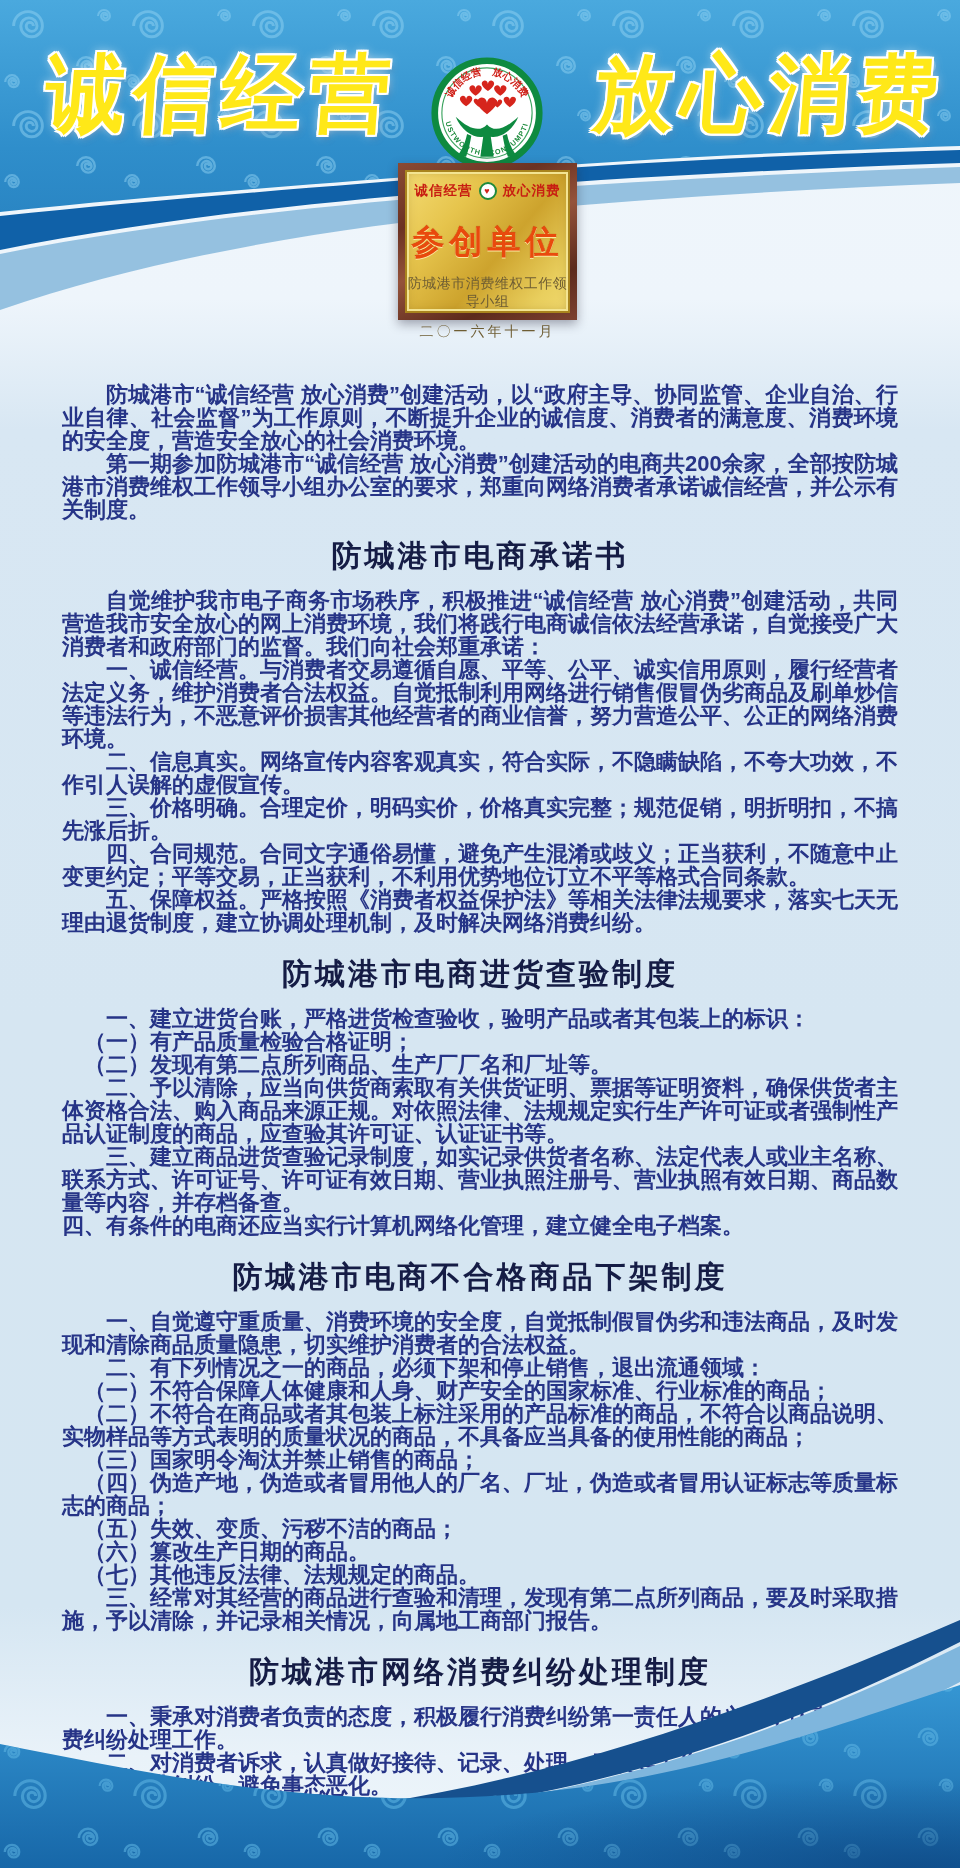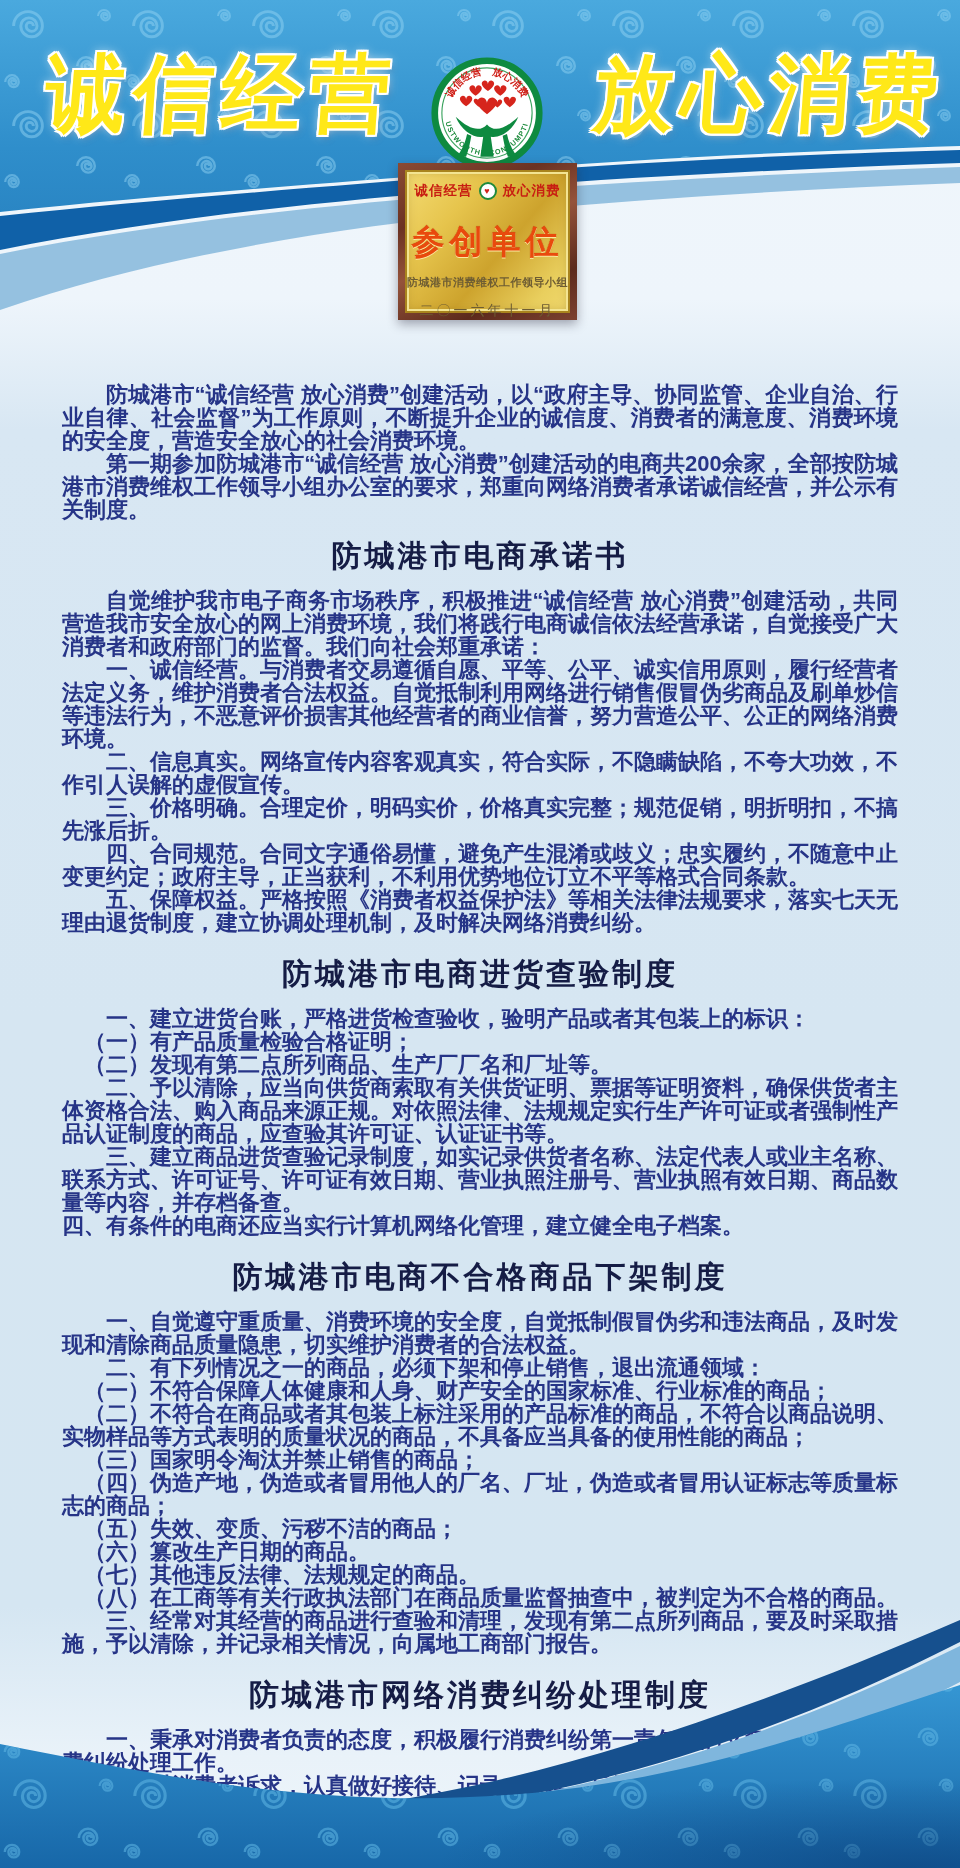--- a/index.html
+++ b/index.html
@@ -40,21 +40,21 @@
     box-shadow:inset 0 0 0 2px #a9841d, inset 0 0 0 4px #f3e492, inset 0 0 12px rgba(120,85,10,.45);
     display:flex; flex-direction:column; align-items:center;
   }
   .plaque-row1 { display:flex; align-items:center; justify-content:center; gap:6px; margin-top:12px;
                  font-size:13.5px; font-weight:bold; color:#c81e12; letter-spacing:1px; }
   .mini-logo { width:18px; height:18px; border-radius:50%; background:#fff; border:2px solid #1e8a3c;
                display:inline-flex; align-items:center; justify-content:center; }
   .mini-logo span { font-size:9px; color:#d2231a; line-height:1; }
   .plaque-title { margin-top:20px; font-size:33px; font-weight:900; color:#e94a0d; letter-spacing:5px;
                   text-shadow:0 1px 0 #fce9a0, 0 0 1px #a83c06; }
-  .plaque-issuer { margin-top:10px; font-size:11px; font-weight:bold; color:#6e5d33; letter-spacing:.5px; }
+  .plaque-issuer { margin-top:10px; font-size:14px; font-weight:normal; color:#6e5d33; letter-spacing:.5px; }
   .plaque-date   { margin-top:12px;  font-size:14px; font-weight:normal; color:#6e5d33; letter-spacing:3px; }
 
   
   .content { position:absolute; top:383px; left:62px; width:836px; }
   .content p {
     margin:0; text-align:justify; font-weight:bold;
     color:#263487; font-size:22px; line-height:23px;
   }
   .i2 { text-indent:2em; } .i1 { text-indent:1em; } .i0 { text-indent:0; }
   h2.sec {
@@ -162,21 +162,21 @@
   <div class="content">
     <p class="i2">防城港市“诚信经营 放心消费”创建活动，以“政府主导、协同监管、企业自治、行业自律、社会监督”为工作原则，不断提升企业的诚信度、消费者的满意度、消费环境的安全度，营造安全放心的社会消费环境。</p>
     <p class="i2">第一期参加防城港市“诚信经营 放心消费”创建活动的电商共200余家，全部按防城港市消费维权工作领导小组办公室的要求，郑重向网络消费者承诺诚信经营，并公示有关制度。</p>
 
     <section>
       <h2 class="sec first">防城港市电商承诺书</h2>
       <p class="i2">自觉维护我市电子商务市场秩序，积极推进“诚信经营 放心消费”创建活动，共同营造我市安全放心的网上消费环境，我们将践行电商诚信依法经营承诺，自觉接受广大消费者和政府部门的监督。我们向社会郑重承诺：</p>
       <p class="i2">一、诚信经营。与消费者交易遵循自愿、平等、公平、诚实信用原则，履行经营者法定义务，维护消费者合法权益。自觉抵制利用网络进行销售假冒伪劣商品及刷单炒信等违法行为，不恶意评价损害其他经营者的商业信誉，努力营造公平、公正的网络消费环境。</p>
       <p class="i2">二、信息真实。网络宣传内容客观真实，符合实际，不隐瞒缺陷，不夸大功效，不作引人误解的虚假宣传。</p>
       <p class="i2">三、价格明确。合理定价，明码实价，价格真实完整；规范促销，明折明扣，不搞先涨后折。</p>
-      <p class="i2">四、合同规范。合同文字通俗易懂，避免产生混淆或歧义；忠实履约，不随意中止变更约定；政府主导，正当获利，不利用优势地位订立不平等格式合同条款。</p>
+      <p class="i2">四、合同规范。合同文字通俗易懂，避免产生混淆或歧义；正当获利，不随意中止变更约定；平等交易，正当获利，不利用优势地位订立不平等格式合同条款。</p>
       <p class="i2">五、保障权益。严格按照《消费者权益保护法》等相关法律法规要求，落实七天无理由退货制度，建立协调处理机制，及时解决网络消费纠纷。</p>
     </section>
 
     <section>
       <h2 class="sec">防城港市电商进货查验制度</h2>
       <p class="i2">一、建立进货台账，严格进货检查验收，验明产品或者其包装上的标识：</p>
       <p class="i1">（一）有产品质量检验合格证明；</p>
       <p class="i1">（二）发现有第二点所列商品、生产厂厂名和厂址等。</p>
       <p class="i2">二、予以清除，应当向供货商索取有关供货证明、票据等证明资料，确保供货者主体资格合法、购入商品来源正规。对依照法律、法规规定实行生产许可证或者强制性产品认证制度的商品，应查验其许可证、认证证书等。</p>
       <p class="i2">三、建立商品进货查验记录制度，如实记录供货者名称、法定代表人或业主名称、联系方式、许可证号、许可证有效日期、营业执照注册号、营业执照有效日期、商品数量等内容，并存档备查。</p>
@@ -187,21 +187,20 @@
       <h2 class="sec">防城港市电商不合格商品下架制度</h2>
       <p class="i2">一、自觉遵守重质量、消费环境的安全度，自觉抵制假冒伪劣和违法商品，及时发现和清除商品质量隐患，切实维护消费者的合法权益。</p>
       <p class="i2">二、有下列情况之一的商品，必须下架和停止销售，退出流通领域：</p>
       <p class="i1">（一）不符合保障人体健康和人身、财产安全的国家标准、行业标准的商品；</p>
       <p class="i1">（二）不符合在商品或者其包装上标注采用的产品标准的商品，不符合以商品说明、实物样品等方式表明的质量状况的商品，不具备应当具备的使用性能的商品；</p>
       <p class="i1">（三）国家明令淘汰并禁止销售的商品；</p>
       <p class="i1">（四）伪造产地，伪造或者冒用他人的厂名、厂址，伪造或者冒用认证标志等质量标志的商品；</p>
       <p class="i1">（五）失效、变质、污秽不洁的商品；</p>
       <p class="i1">（六）篡改生产日期的商品。</p>
       <p class="i1">（七）其他违反法律、法规规定的商品。</p>
-      <p class="i1">（八）在工商等有关行政执法部门在商品质量监督抽查中，被判定为不合格的商品。</p>
       <p class="i2">三、经常对其经营的商品进行查验和清理，发现有第二点所列商品，要及时采取措施，予以清除，并记录相关情况，向属地工商部门报告。</p>
     </section>
 
     <section>
       <h2 class="sec">防城港市网络消费纠纷处理制度</h2>
       <p class="i2">一、秉承对消费者负责的态度，积极履行消费纠纷第一责任人的义务，认真做好消费纠纷处理工作。</p>
       <p class="i2">二、对消费者诉求，认真做好接待、记录、处理、反馈等工作，主动协调沟通，快速和解消费纠纷，避免事态恶化。</p>
       <p class="i2">三、消费者直接投诉到有关行政部门、消委会的，经营者应积极主动配合有关部门、消委会，及时妥善处理消费纠纷，并向相关部门报告处理情况。</p>
     </section>
   </div>

